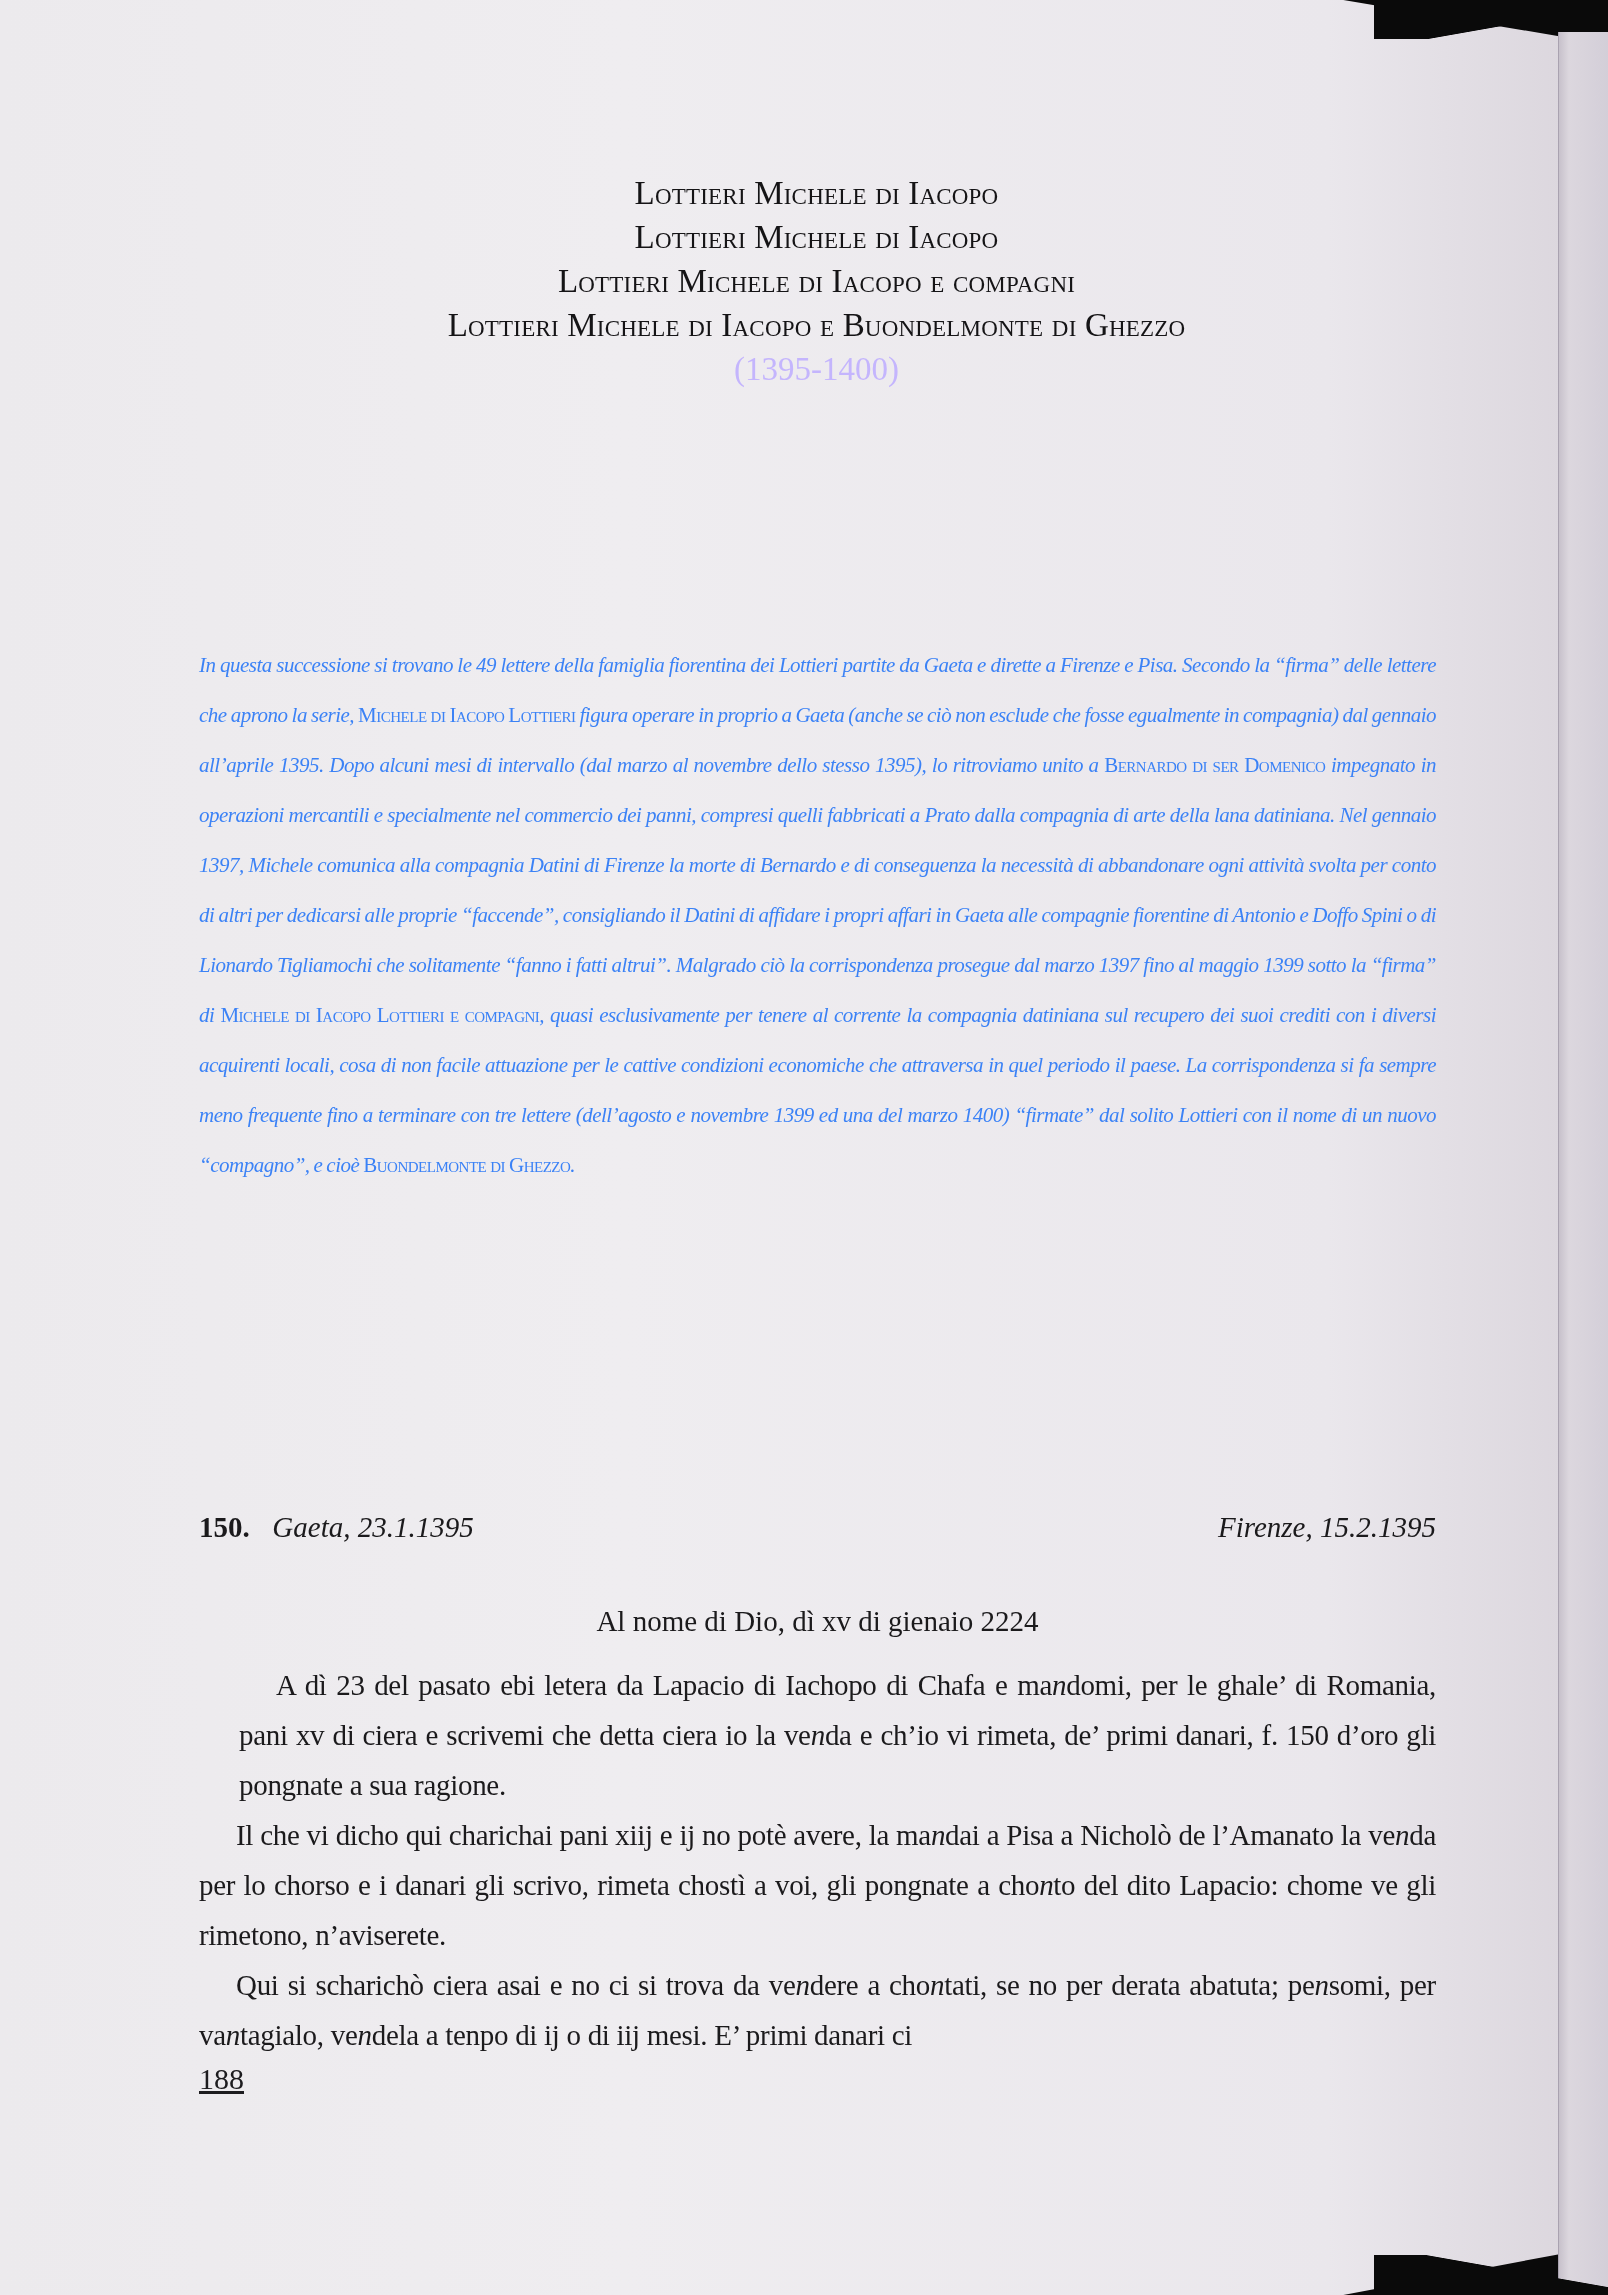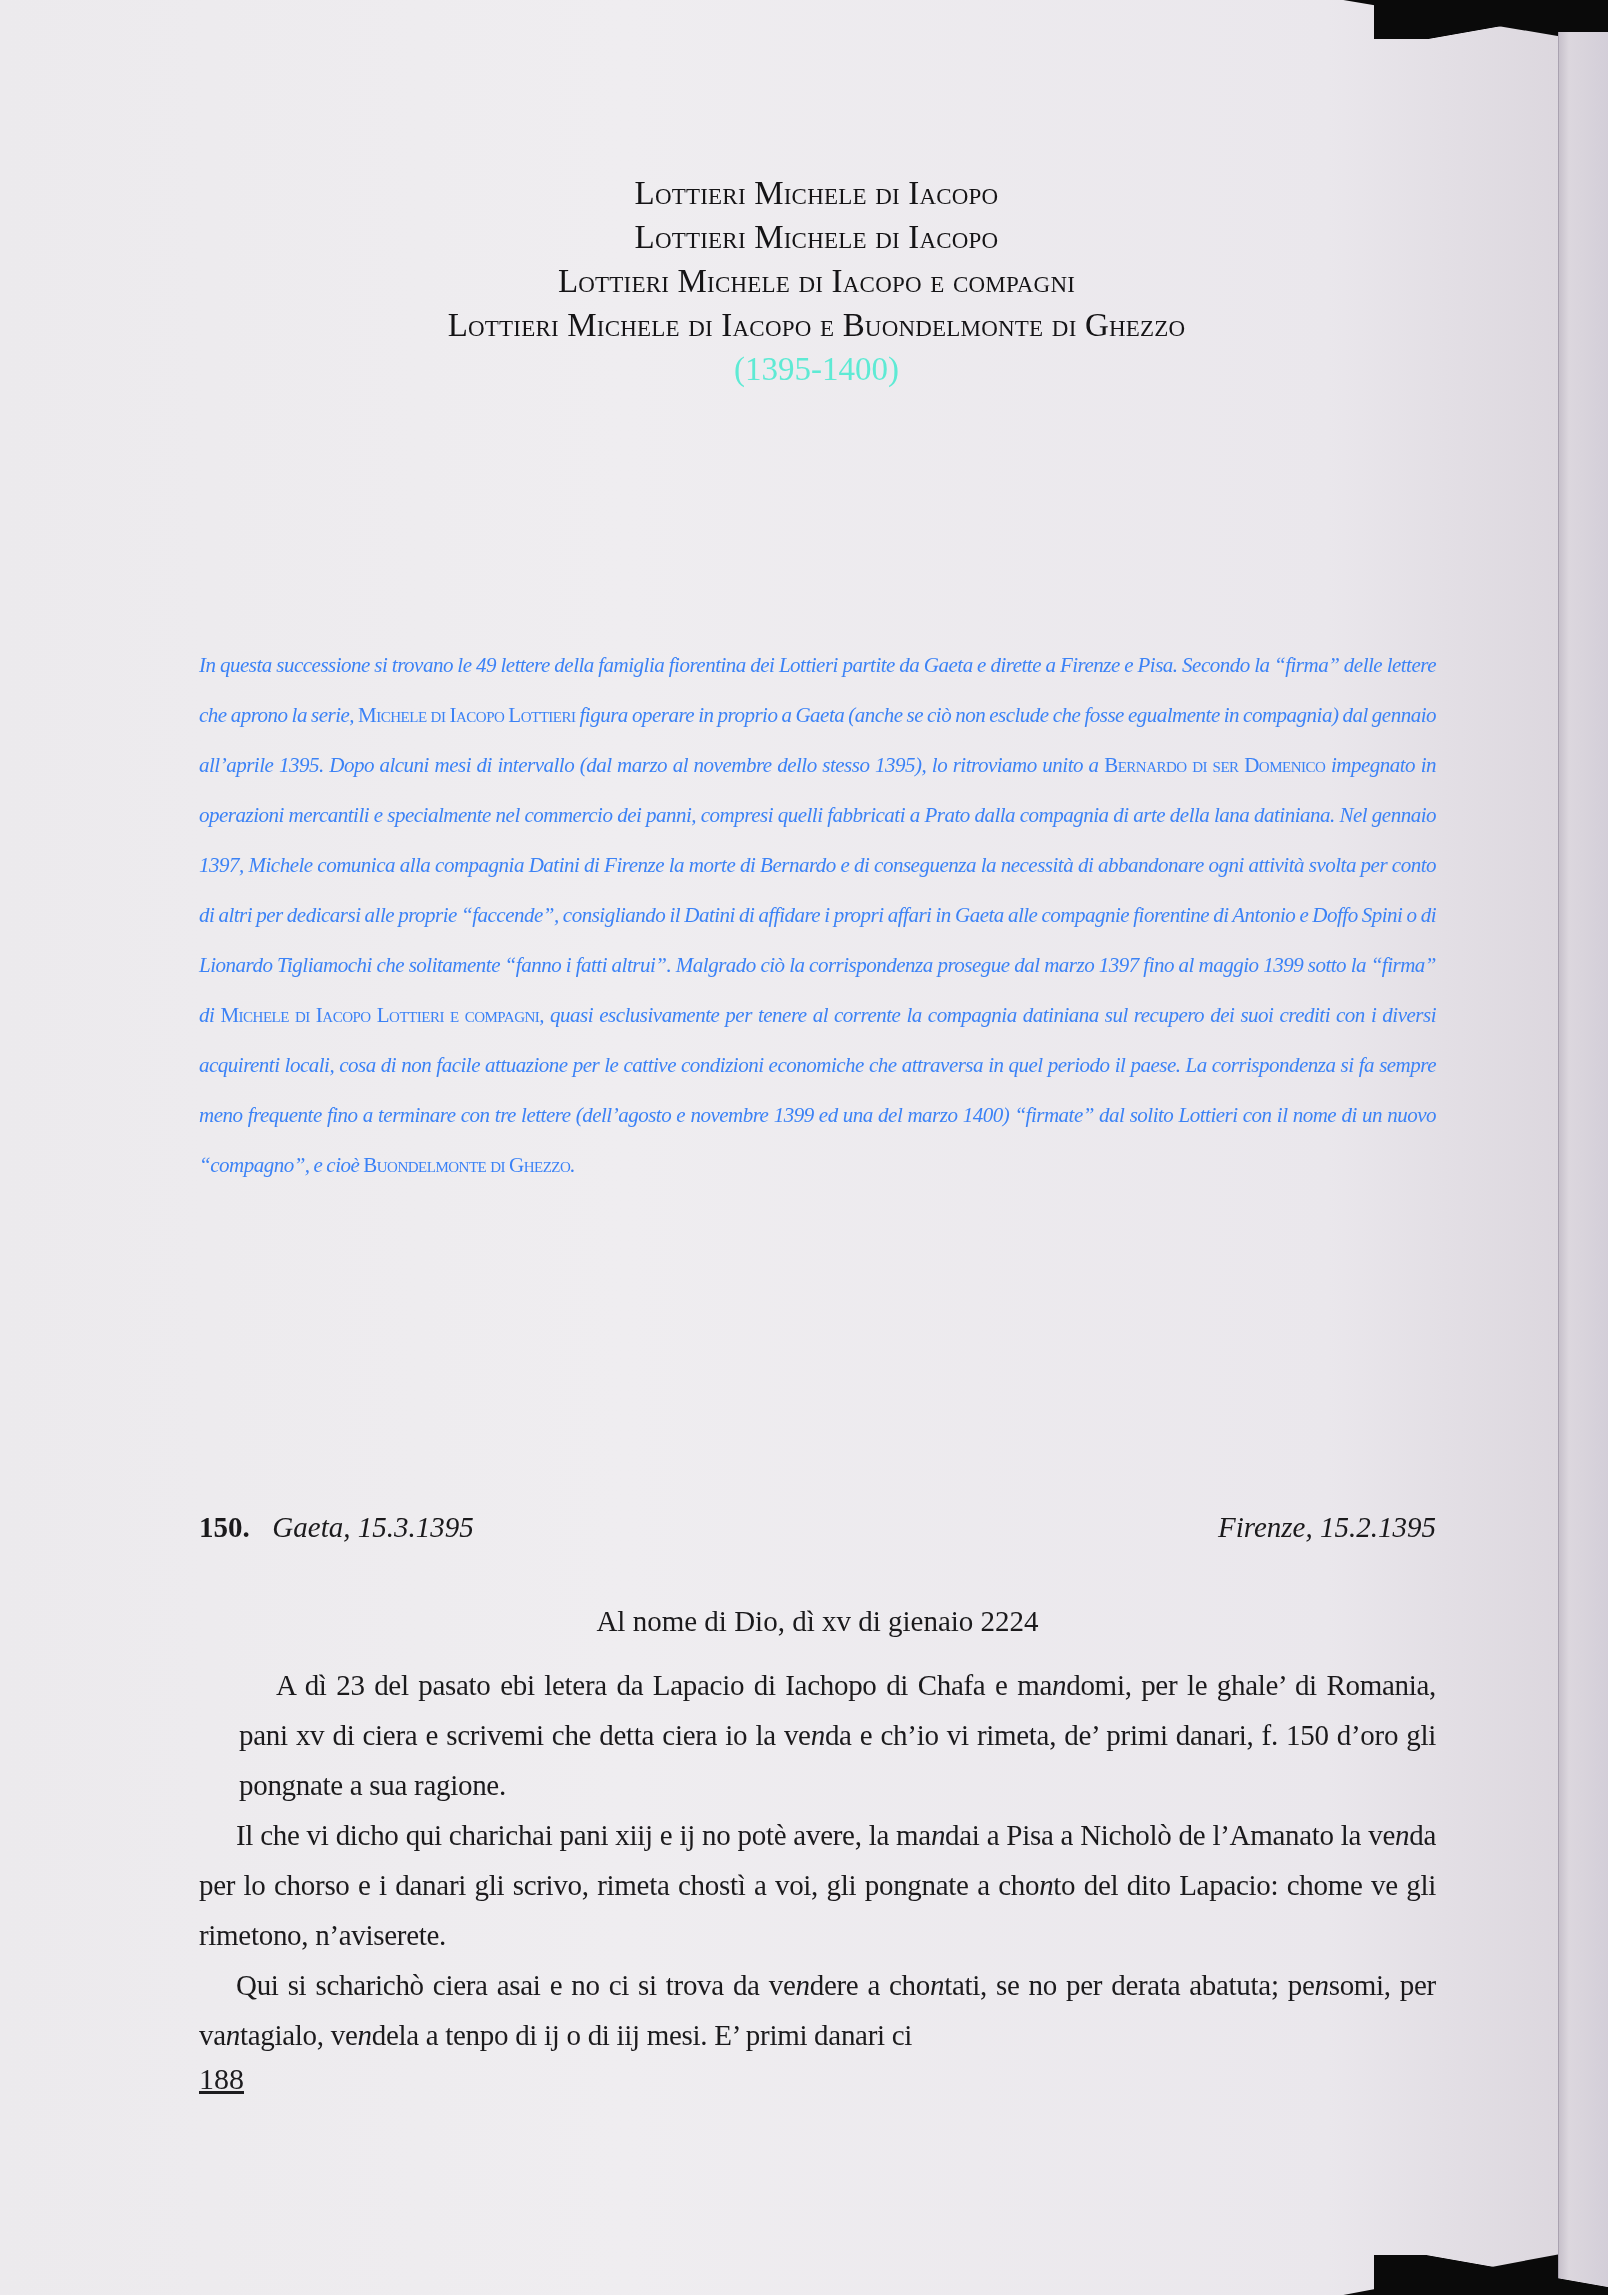--- a/index.html
+++ b/index.html
@@ -29,21 +29,21 @@
     border-right: 1.6px solid #2a2a2e;
   }
   .title-block {
     position: absolute; left: 194px; width: 1245px; top: 171px;
     text-align: center;
   }
   .title-line {
     font-size: 33px; line-height: 44px; font-variant: small-caps;
     letter-spacing: 0.2px; color: #151416;
   }
-  .title-years { font-size: 33px; line-height: 44px; color: #5eead4; }
+  .title-years { font-size: 33px; line-height: 44px; color: #c4b5fd; }
   .intro {
     position: absolute; left: 199px; width: 1237px; top: 640px;
     font-style: italic; font-size: 21px; line-height: 50px;
     text-align: justify; text-align-last: left; color: #3b82f6;
     letter-spacing: -0.5px; word-spacing: -0.8px;
   }
   .sc { font-style: normal; font-variant: small-caps; }
   .letter-head {
     position: absolute; left: 199px; width: 1237px; top: 1505px;
     font-size: 29px; line-height: 45px;
@@ -81,21 +81,21 @@
   <div class="title-line">Lottieri Michele di Iacopo</div>
   <div class="title-line">Lottieri Michele di Iacopo e compagni</div>
   <div class="title-line">Lottieri Michele di Iacopo e Buondelmonte di Ghezzo</div>
   <div class="title-years">(1395-1400)</div>
 </div>
 
 <div class="intro" id="intro"><span>In questa successione si trovano le 49 lettere della famiglia fiorentina dei Lottieri partite da Gaeta e dirette a Firenze e Pisa. Secondo la “firma” delle lettere che aprono la serie, </span><span class="sc">Michele di Iacopo Lottieri</span><span> figura operare in proprio a Gaeta (anche se ciò non esclude che fosse egualmente in compagnia) dal gennaio all’aprile 1395. Dopo alcuni mesi di intervallo (dal marzo al novembre dello stesso 1395), lo ritroviamo unito a </span><span class="sc">Bernardo di ser Domenico</span><span> impegnato in operazioni mercantili e specialmente nel commercio dei panni, compresi quelli fabbricati a Prato dalla compagnia di arte della lana datiniana. Nel gennaio 1397, Michele comunica alla compagnia Datini di Firenze la morte di Bernardo e di conseguenza la necessità di abbandonare ogni attività svolta per conto di altri per dedicarsi alle proprie “faccende”, consigliando il Datini di affidare i propri affari in Gaeta alle compagnie fiorentine di Antonio e Doffo Spini o di Lionardo Tigliamochi che solitamente “fanno i fatti altrui”. Malgrado ciò la corrispondenza prosegue dal marzo 1397 fino al maggio 1399 sotto la “firma” di </span><span class="sc">Michele di Iacopo Lottieri e compagni</span><span>, quasi esclusivamente per tenere al corrente la compagnia datiniana sul recupero dei suoi crediti con i diversi acquirenti locali, cosa di non facile attuazione per le cattive condizioni economiche che attraversa in quel periodo il paese. La corrispondenza si fa sempre meno frequente fino a terminare con tre lettere (dell’agosto e novembre 1399 ed una del marzo 1400) “firmate” dal solito Lottieri con il nome di un nuovo “compagno”, e cioè </span><span class="sc">Buondelmonte di Ghezzo</span><span>.</span></div>
 
 <div class="letter-head">
   <span>
-    <span class="letter-num">150.</span><span class="letter-place">Gaeta, 15.3.1395</span>
+    <span class="letter-num">150.</span><span class="letter-place">Gaeta, 23.1.1395</span>
   </span>
   <span class="letter-place">Firenze, 15.2.1395</span>
 </div>
 
 <div class="salutation">Al nome di Dio, dì xv di gienaio 2224</div>
 
 <div class="body-text" id="letter-body">
     <p><span>A dì 23 del pasato ebi letera da Lapacio di Iachopo di Chafa e ma</span><span style="font-style: italic;">n</span><span>domi, per le ghale’ di Romania, pani xv di ciera e scrivemi che detta ciera io la ve</span><span style="font-style: italic;">n</span><span>da e ch’io vi rimeta, de’ primi danari, f. 150 d’oro gli pongnate a sua ragione.</span></p>
     <p><span>Il che vi dicho qui charichai pani xiij e ij no potè avere, la ma</span><span style="font-style: italic;">n</span><span>dai a Pisa a Nicholò de l’Amanato la ve</span><span style="font-style: italic;">n</span><span>da per lo chorso e i danari gli scrivo, rimeta chostì a voi, gli pongnate a cho</span><span style="font-style: italic;">n</span><span>to del dito Lapacio: chome ve gli rimetono, n’aviserete.</span></p>
     <p><span>Qui si scharichò ciera asai e no ci si trova da ve</span><span style="font-style: italic;">n</span><span>dere a cho</span><span style="font-style: italic;">n</span><span>tati, se no per derata abatuta; pe</span><span style="font-style: italic;">n</span><span>somi, per va</span><span style="font-style: italic;">n</span><span>tagialo, ve</span><span style="font-style: italic;">n</span><span>dela a tenpo di ij o di iij mesi. E’ primi danari ci</span></p>

